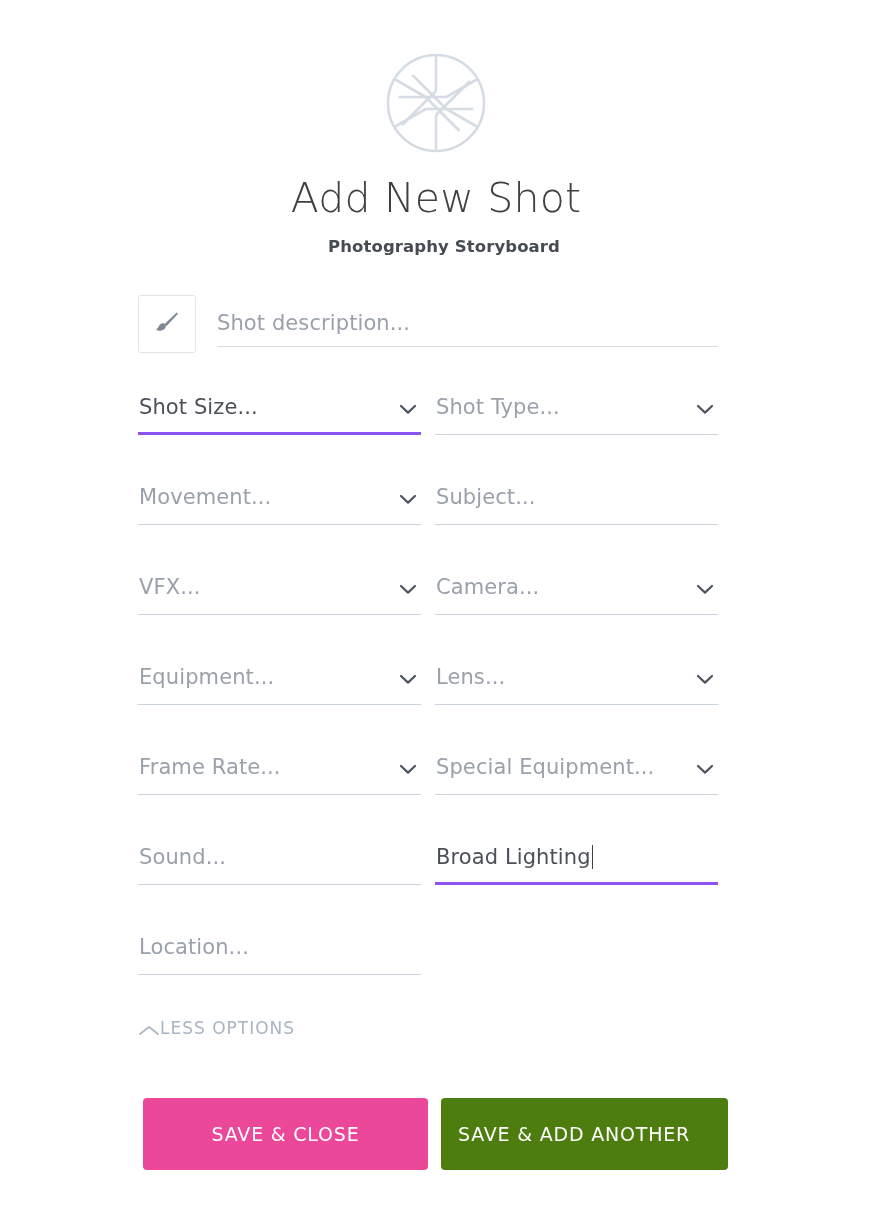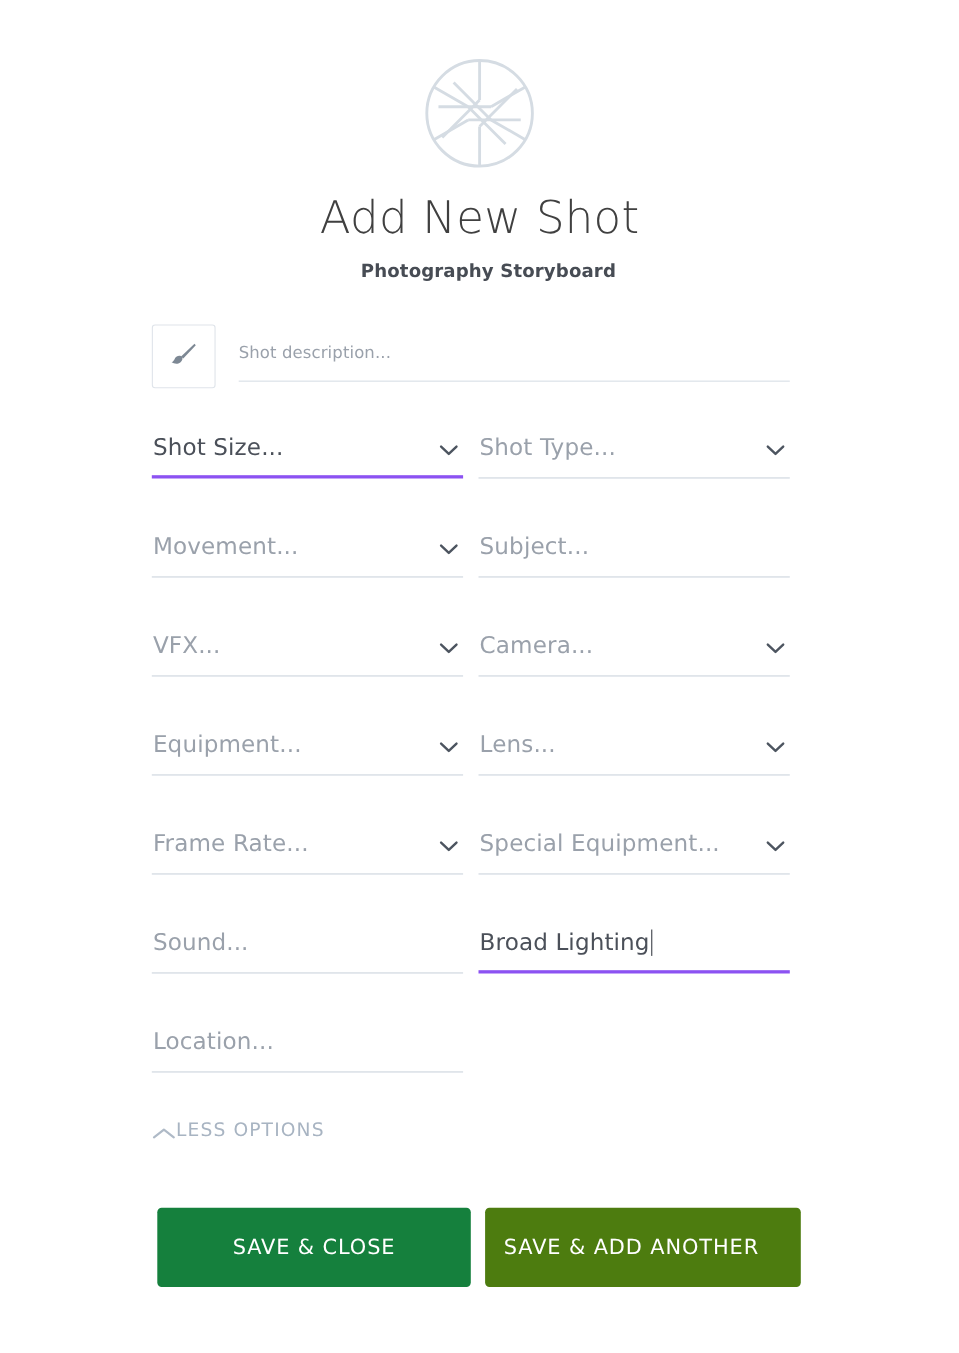--- a/index.html
+++ b/index.html
@@ -78,21 +78,21 @@
   .desc-field {
     flex: 1 1 auto;
     margin-left: 21px;
     position: relative;
     height: 58px;
   }
   .desc-field .ph {
     position: absolute;
     left: 0;
     top: 16px;
-    font-size: 15px;
+    font-size: 21px;
     color: #9aa1ab;
     letter-spacing: 0.1px;
     font-weight: 400;
   }
   .desc-field .rule {
     position: absolute;
     left: 0;
     right: 0;
     bottom: 6px;
     height: 1px;
@@ -197,21 +197,21 @@
     font-size: 19px;
     letter-spacing: 0.8px;
     font-family: "DejaVu Sans", "Liberation Sans", sans-serif;
     cursor: pointer;
     display: flex;
     align-items: center;
     justify-content: center;
     padding: 0 38px;
     box-sizing: border-box;
   }
-  .btn-primary { background: #15803d; min-width: 285px; }
+  .btn-primary { background: #ec4899; min-width: 285px; }
   .btn-secondary { background: #4d7c0f; min-width: 285px; padding-left: 17px; }
 </style>
 </head>
 <body>
 
 <div class="page">
 
   <div class="header">
     <div class="aperture-wrap">
       <svg viewBox="0 0 102 102" width="102" height="102" aria-hidden="true">

